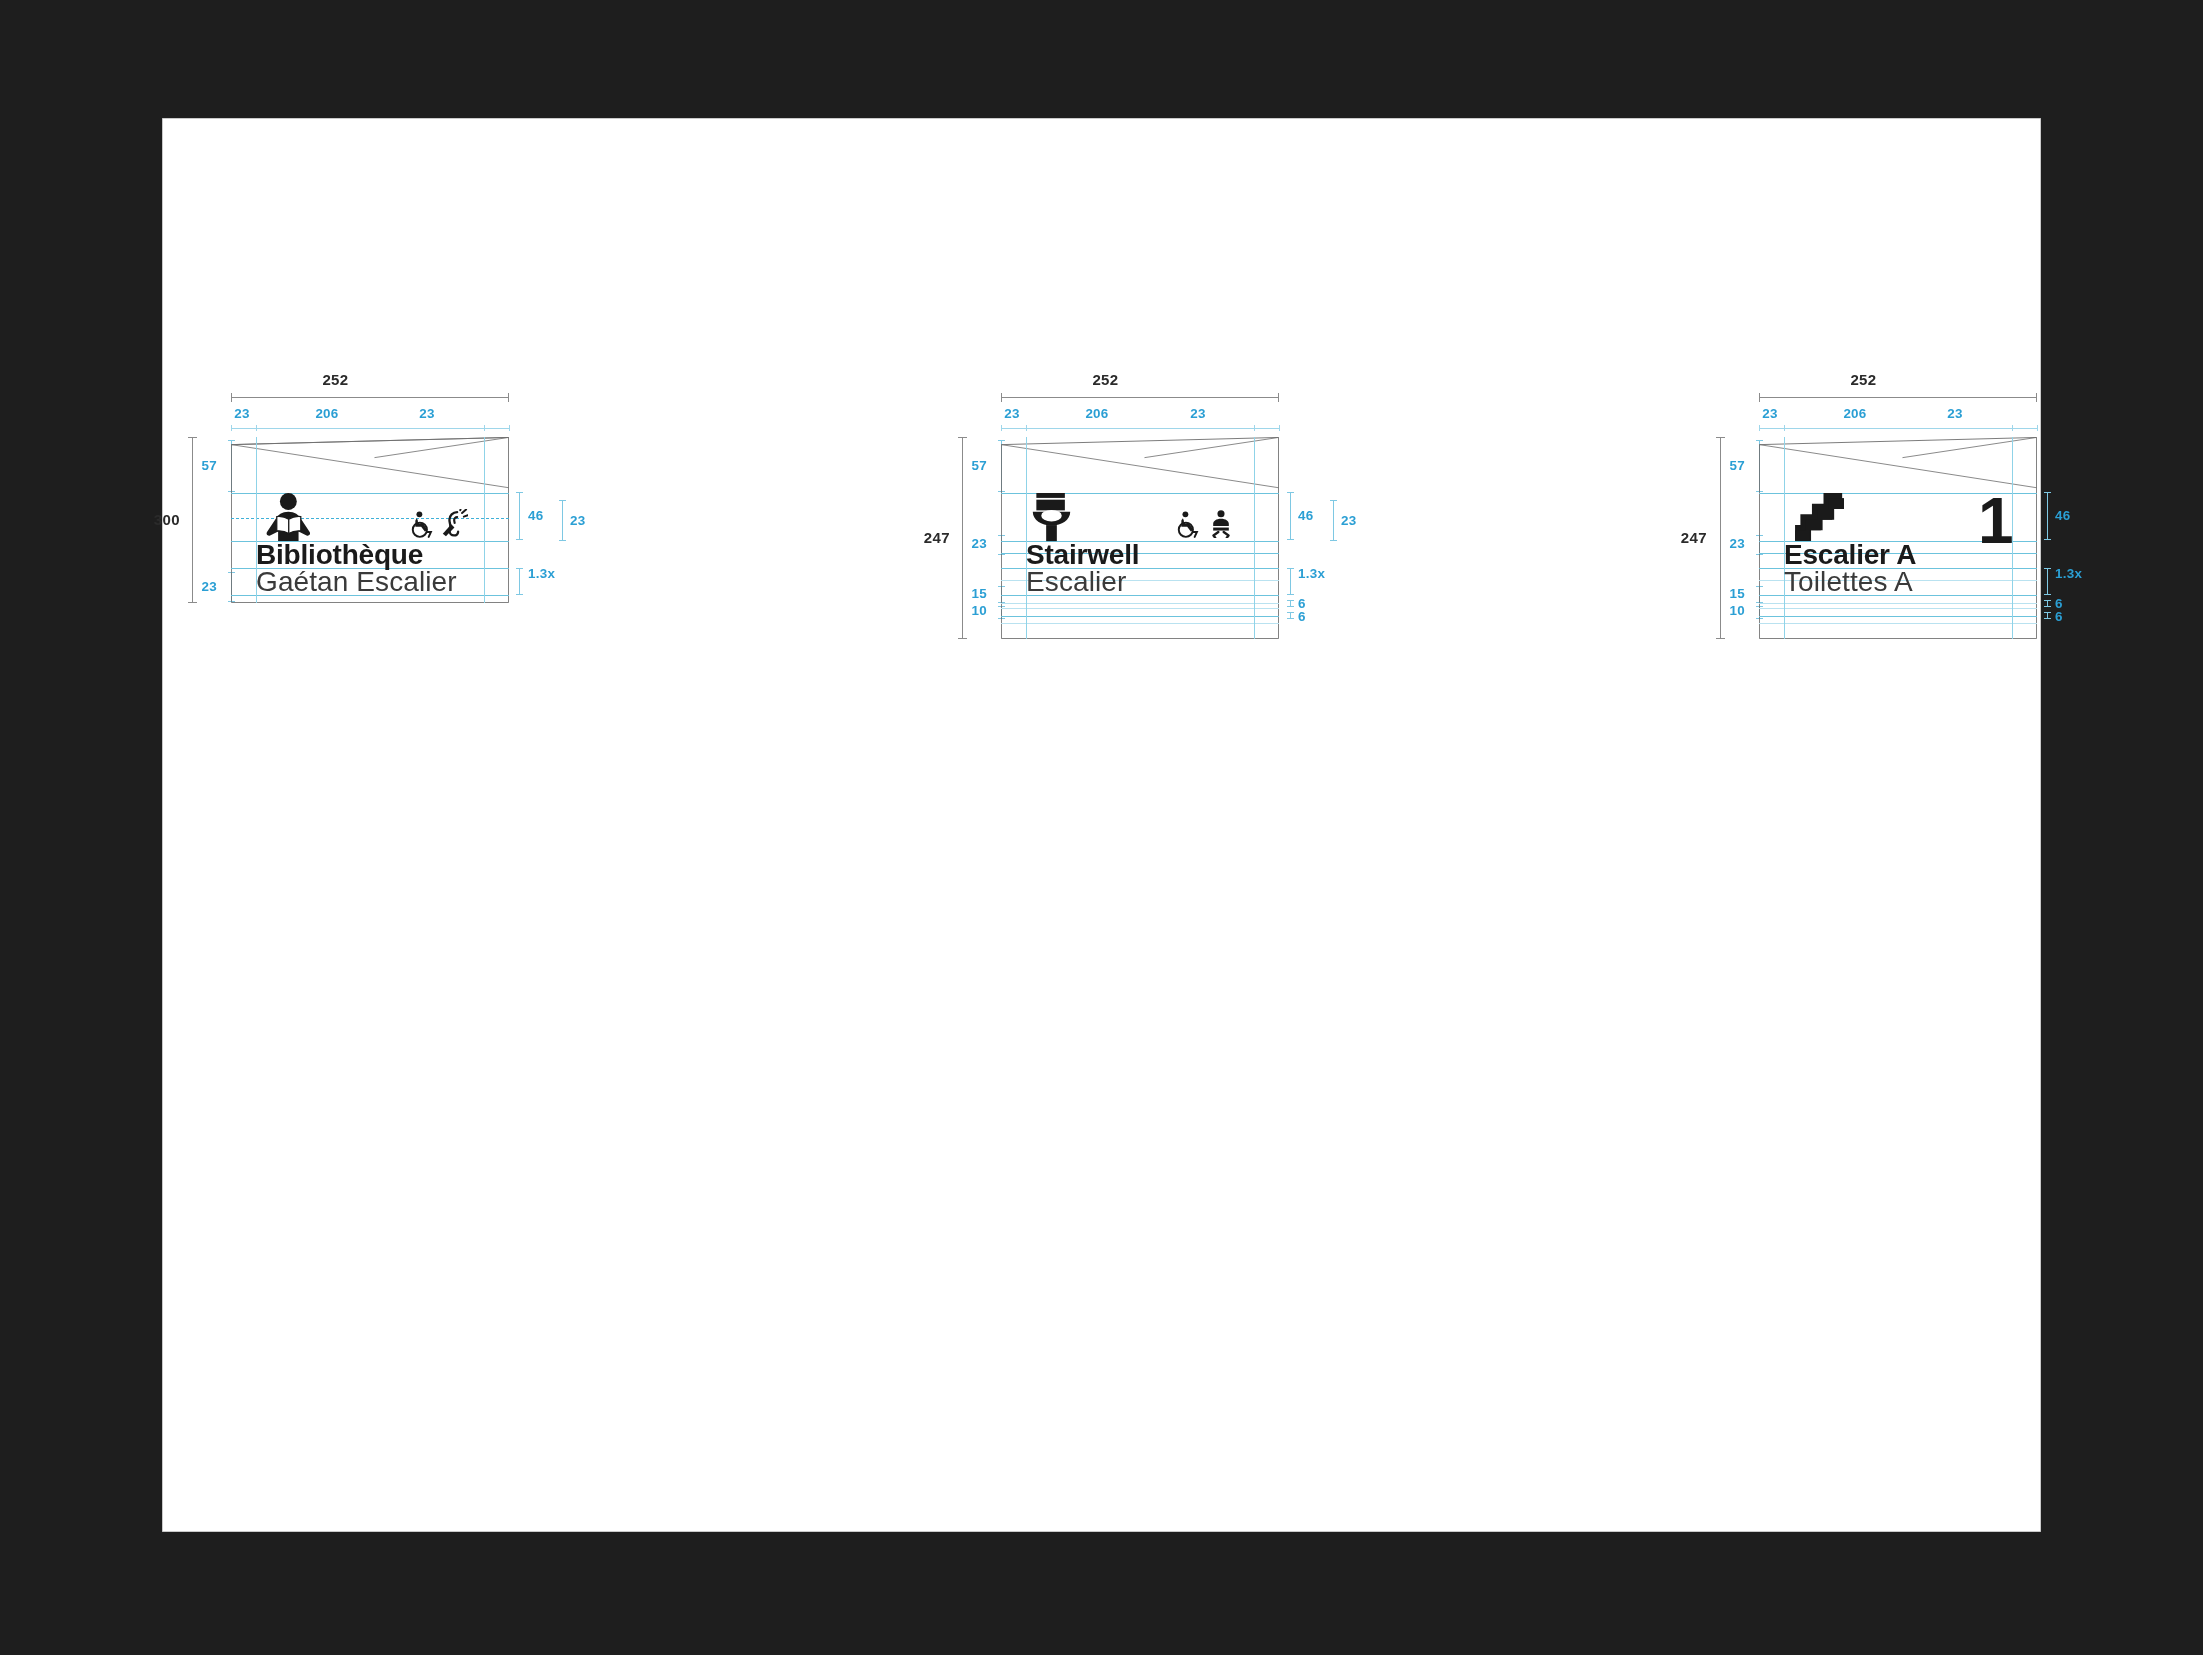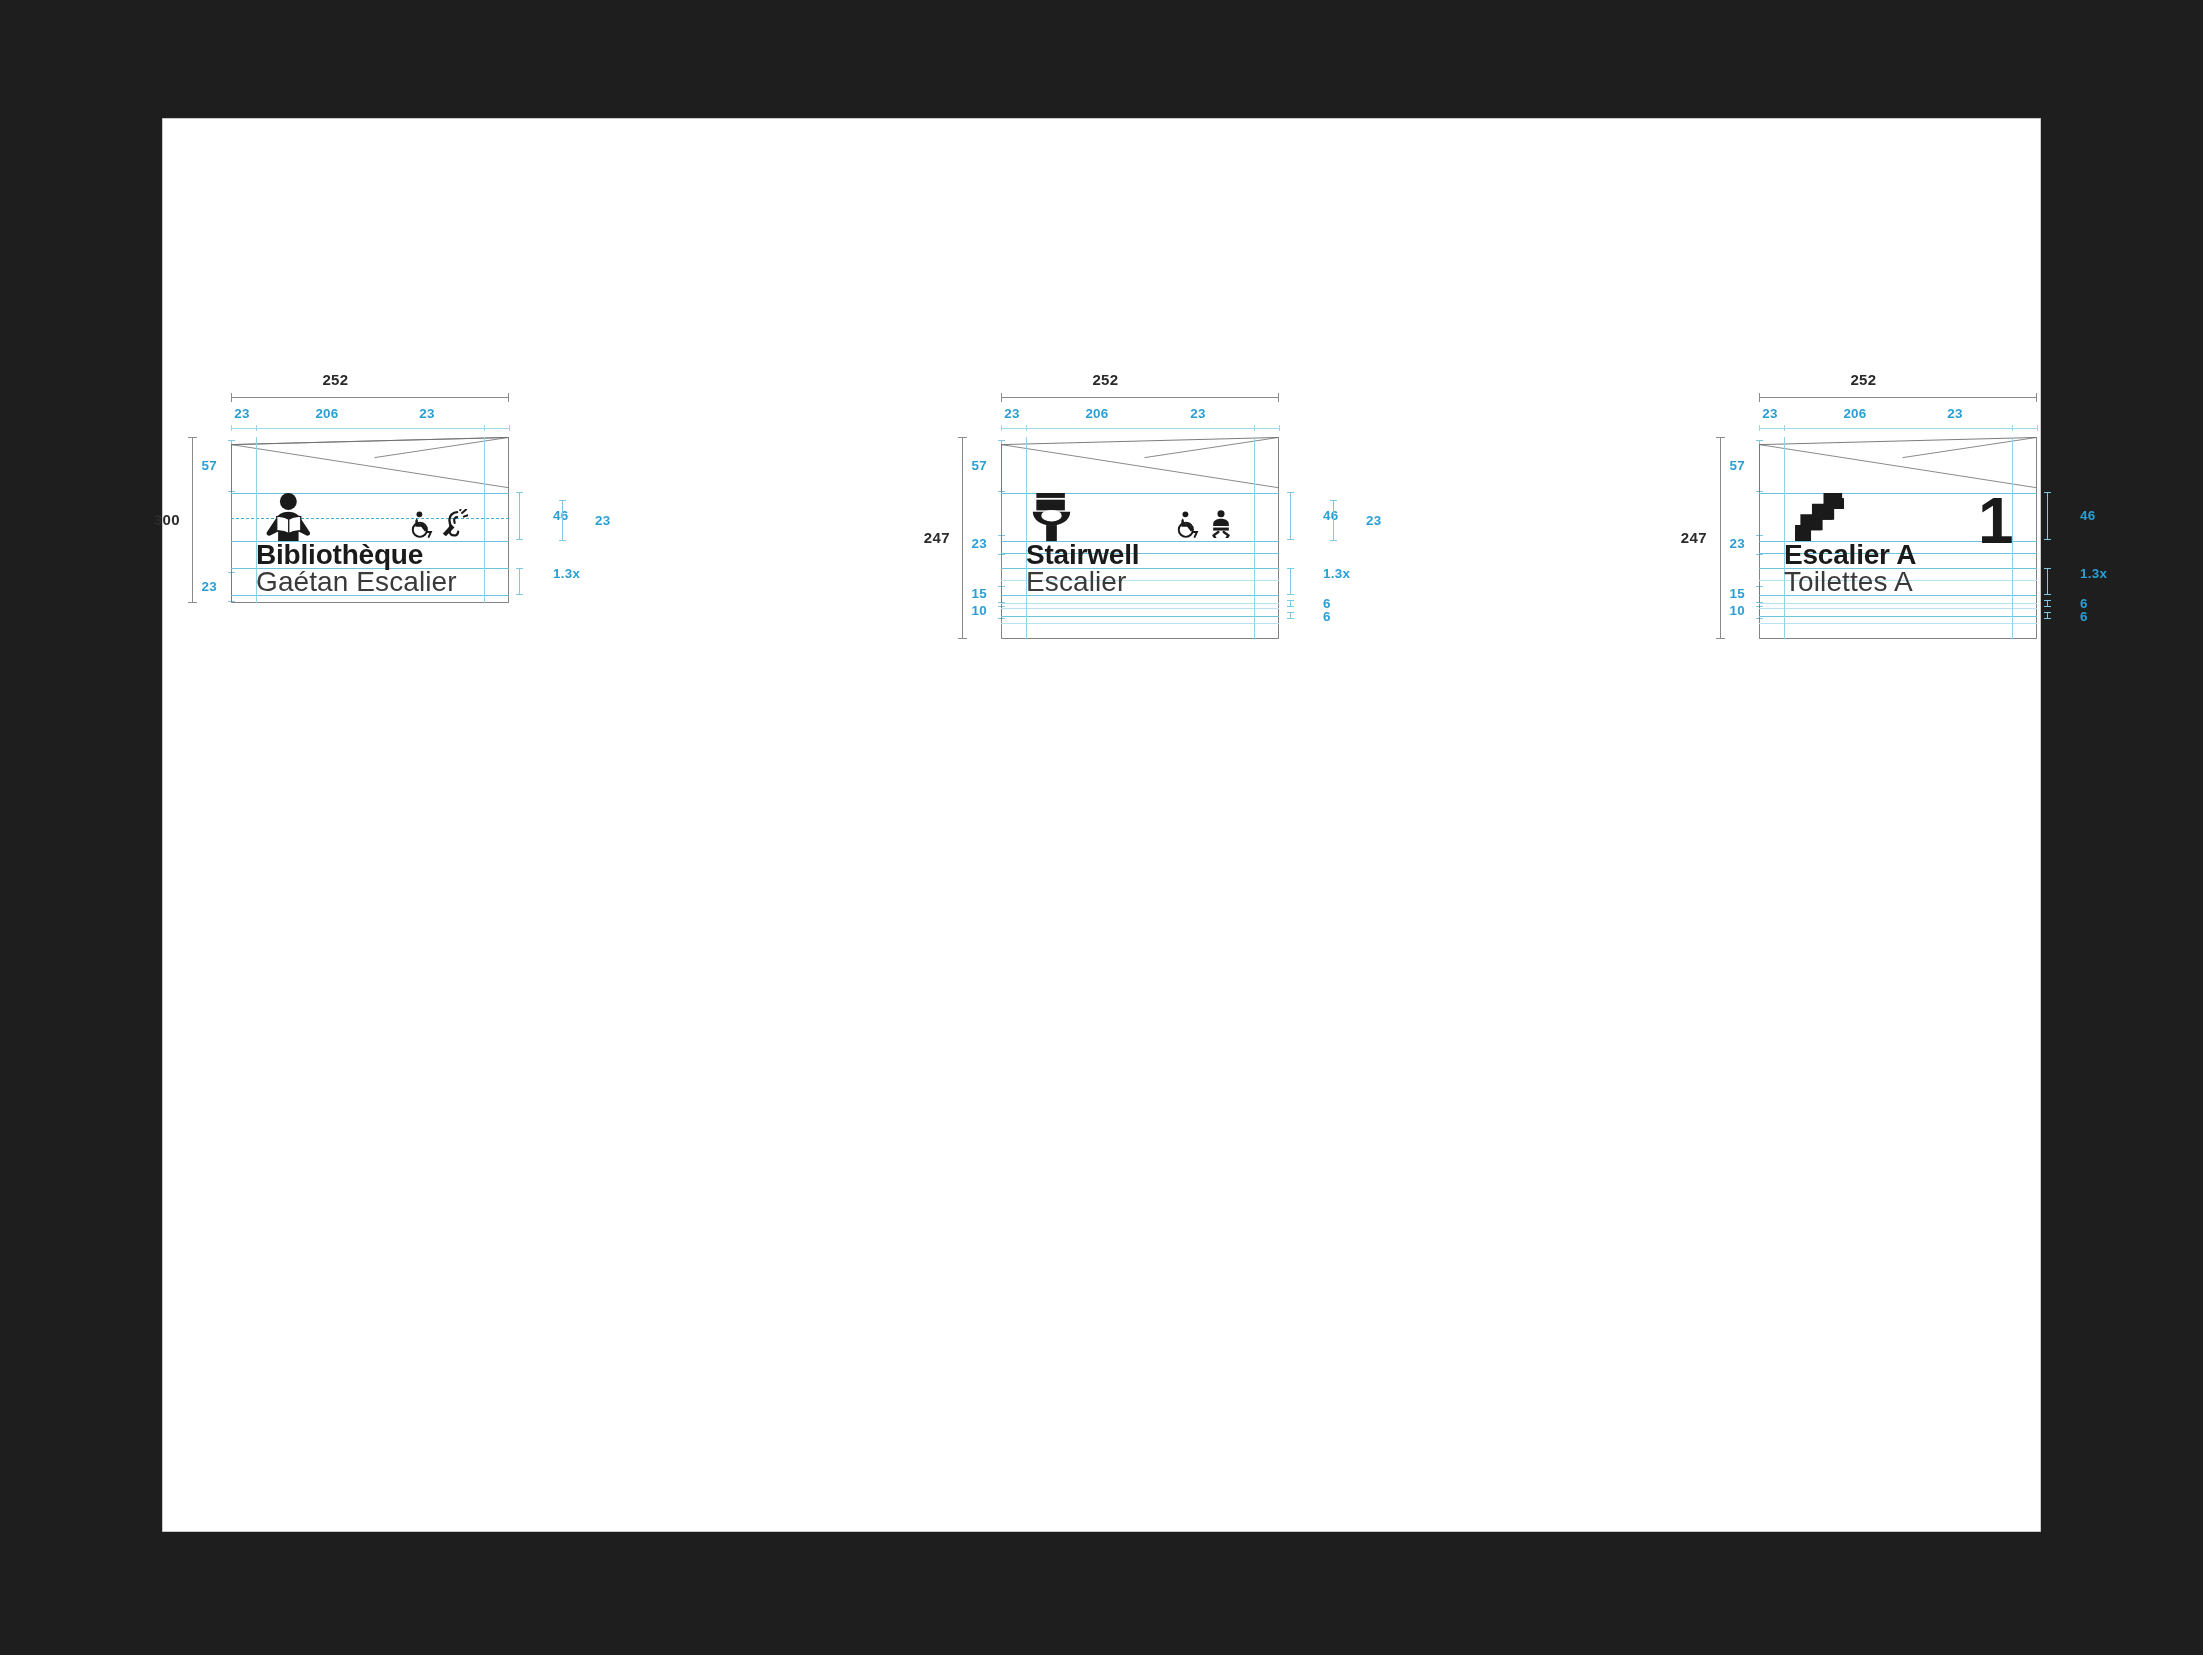--- a/index.html
+++ b/index.html
@@ -76,21 +76,21 @@
   .vbar::before, .vbar::after {
     content: ""; position: absolute; left: -2.7px;
     width: 6.3px; height: 0.9px; background: #7ec8e3;
   }
   .vbar::before { top: 0; }
   .vbar::after  { bottom: 0; }
   .vbar-label {
     position: absolute; font-size: 13.4px; font-weight: 700;
     color: #2b9fd4; letter-spacing: 0.3px; white-space: nowrap;
   }
-  .vbar-label.r { text-align: left; margin-left: 25px; }
+  .vbar-label.r { text-align: left; }
   .vbar-label.l { text-align: right; width: 54px; }
 
   
   .face { position: absolute; }
   .face-outline { position: absolute; inset: 0; }
   .gline {               
     position: absolute; height: 0.9px; background: #6cc3dd; left: 0; right: 0;
   }
   .gline.faint { background: #b9e2f0; }
   .gline.dash {

